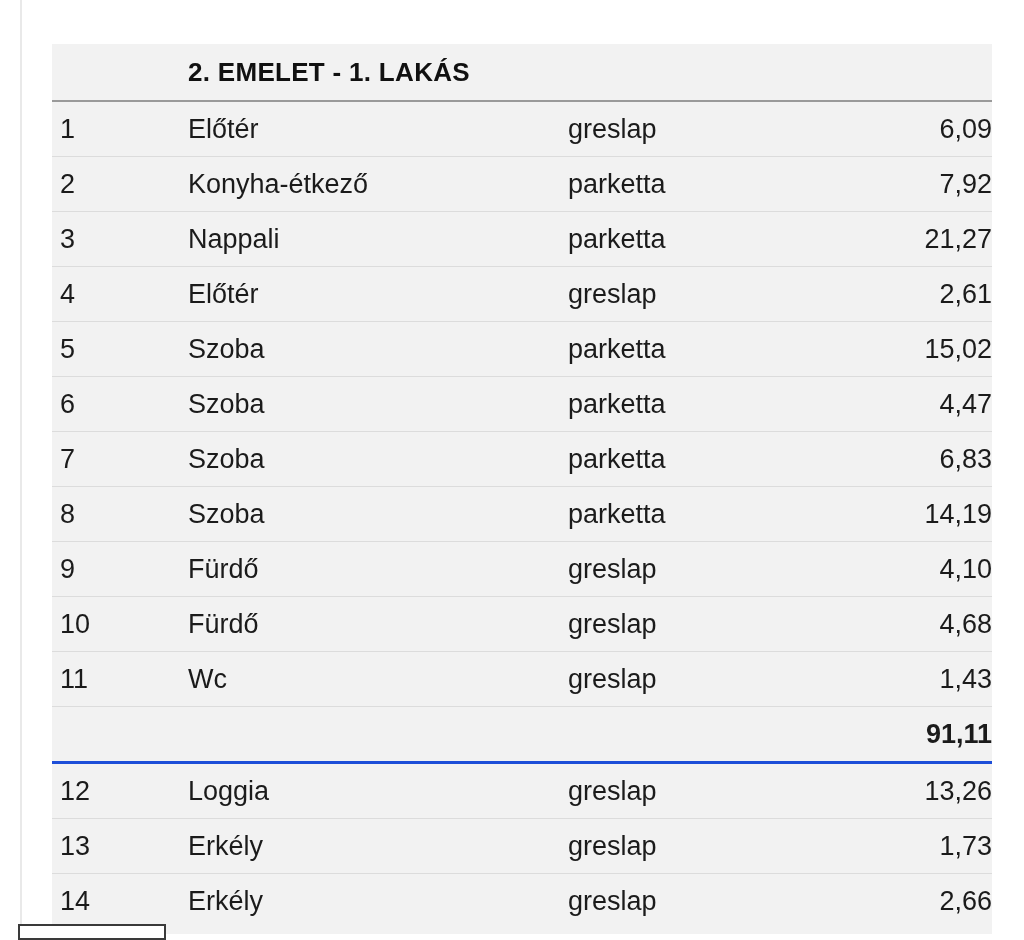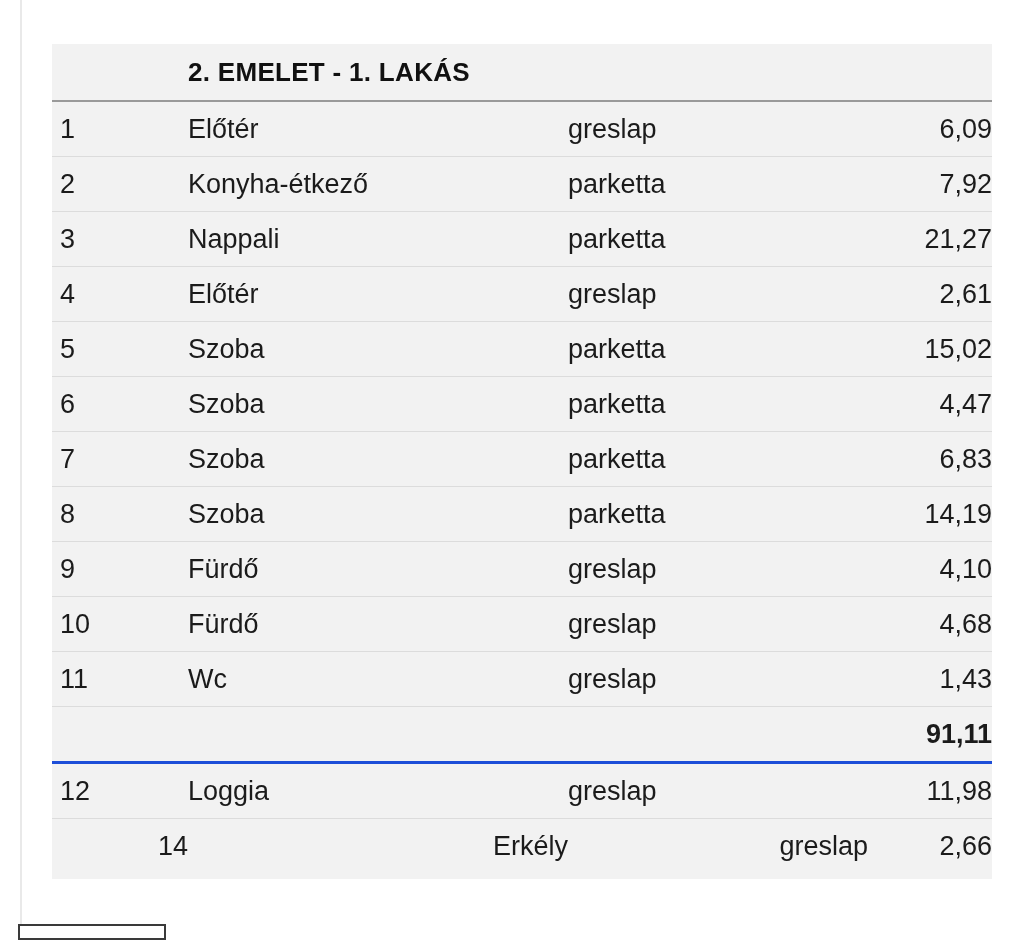--- a/index.html
+++ b/index.html
@@ -77,21 +77,20 @@
     border-bottom: 1px solid #dcdcdc;
   }
 
   tr.total-row td {
     font-weight: bold;
     border-bottom: 3px solid #1d4ed8;
   }
 
   tr.last-row td {
     border-bottom: none;
-    text-align: right;
   }
 
   .bottom-tab {
     position: absolute;
     left: 4px;
     top: 924px;
     width: 148px;
     height: 16px;
     background: #ffffff;
     border: 2px solid #3a3a3a;
@@ -192,21 +191,27 @@
           <tr class="total-row">
             <td class="col-num"></td>
             <td class="col-name"></td>
             <td class="col-mat"></td>
             <td class="col-area">91,11</td>
           </tr>
           <tr class="data-row">
             <td class="col-num">12</td>
             <td class="col-name">Loggia</td>
             <td class="col-mat">greslap</td>
-            <td class="col-area">11,98</td>
+            <td class="col-area">13,26</td>
+          </tr>
+          <tr class="data-row">
+            <td class="col-num">13</td>
+            <td class="col-name">Erkély</td>
+            <td class="col-mat">greslap</td>
+            <td class="col-area">1,73</td>
           </tr>
           <tr class="data-row last-row">
             <td class="col-num">14</td>
             <td class="col-name">Erkély</td>
             <td class="col-mat">greslap</td>
             <td class="col-area">2,66</td>
           </tr>
         </tbody>
     </table>
   </div>

